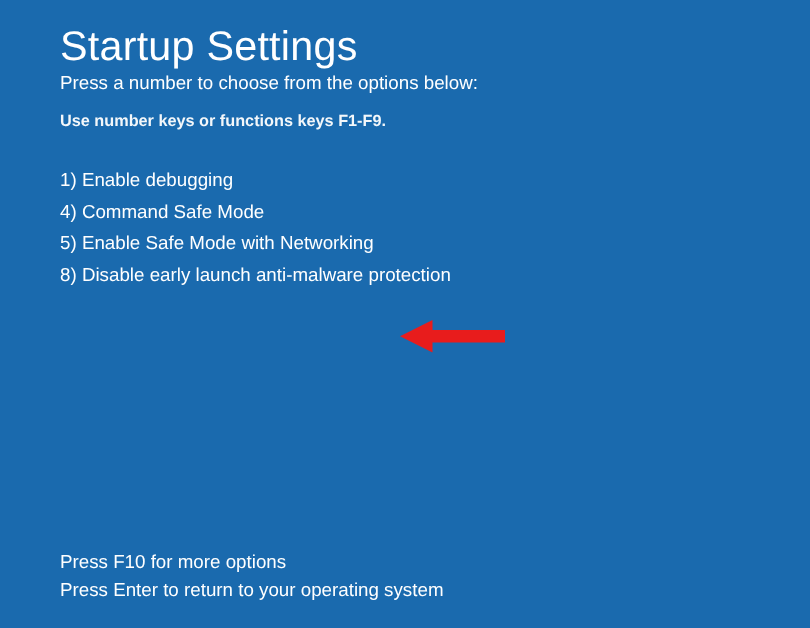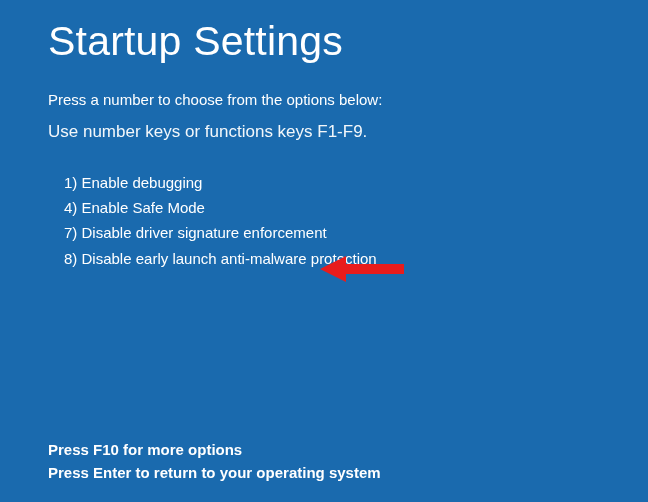--- a/index.html
+++ b/index.html
@@ -6,76 +6,76 @@
     html, body { width: 648px; height: 502px; overflow: hidden; }
     body {
       background: #1a6aae;
       color: #ffffff;
       font-family: "Segoe UI Light", "Segoe UI", Arial, sans-serif;
       font-weight: 300;
       padding: 18px 48px 0 48px;
       position: relative;
     }
     .title {
-      font-size: 41px;
+      font-size: 33px;
       font-weight: 300;
-      margin-bottom: 26px;
+      margin-bottom: 2px;
       letter-spacing: 0.2px;
     }
     .subtitle {
       font-size: 15px;
       font-weight: 300;
       margin-bottom: 14px;
     }
     .hint {
-      font-size: 17px;
-      font-weight: 400;
+      font-size: 13px;
+      font-weight: 700;
       margin-bottom: 28px;
       opacity: 0.95;
     }
     .options {
       list-style: none;
-      margin: 16px;
+      margin: 0;
       padding: 0;
     }
     .options li {
       font-size: 15px;
       font-weight: 300;
       line-height: 1.68;
       white-space: nowrap;
     }
     .options li span.num {
       display: inline;
     }
     .footer {
       position: absolute;
       left: 48px;
       bottom: 18px;
     }
     .footer-line {
       font-size: 15px;
-      font-weight: 700;
+      font-weight: 400;
       line-height: 1.55;
     }
     .arrow {
       position: absolute;
       pointer-events: none;
     }
   </style>
 </head>
 <body>
 
 <h1 class="title">Startup Settings</h1>
 <div class="subtitle">Press a number to choose from the options below:</div>
 <div class="hint">Use number keys or functions keys F1-F9.</div>
 
 <ul class="options">
   <li><span class="num">1)</span> <span>Enable debugging</span></li>
-  <li><span class="num">4)</span> <span>Enable Safe Mode</span></li>
-  <li><span class="num">7)</span> <span>Disable driver signature enforcement</span></li>
+  <li><span class="num">4)</span> <span>Command Safe Mode</span></li>
+  <li><span class="num">5)</span> <span>Enable Safe Mode with Networking</span></li>
   <li><span class="num">8)</span> <span>Disable early launch anti-malware protection</span></li>
 </ul>
 
 <svg class="arrow" width="90" height="34" style="left:320px; top:252px;">
   <g fill="#e81c1c">
     <polygon points="0,17 26,4 26,12 84,12 84,22 26,22 26,30"></polygon>
   </g>
 </svg>
 
 <div class="footer">

